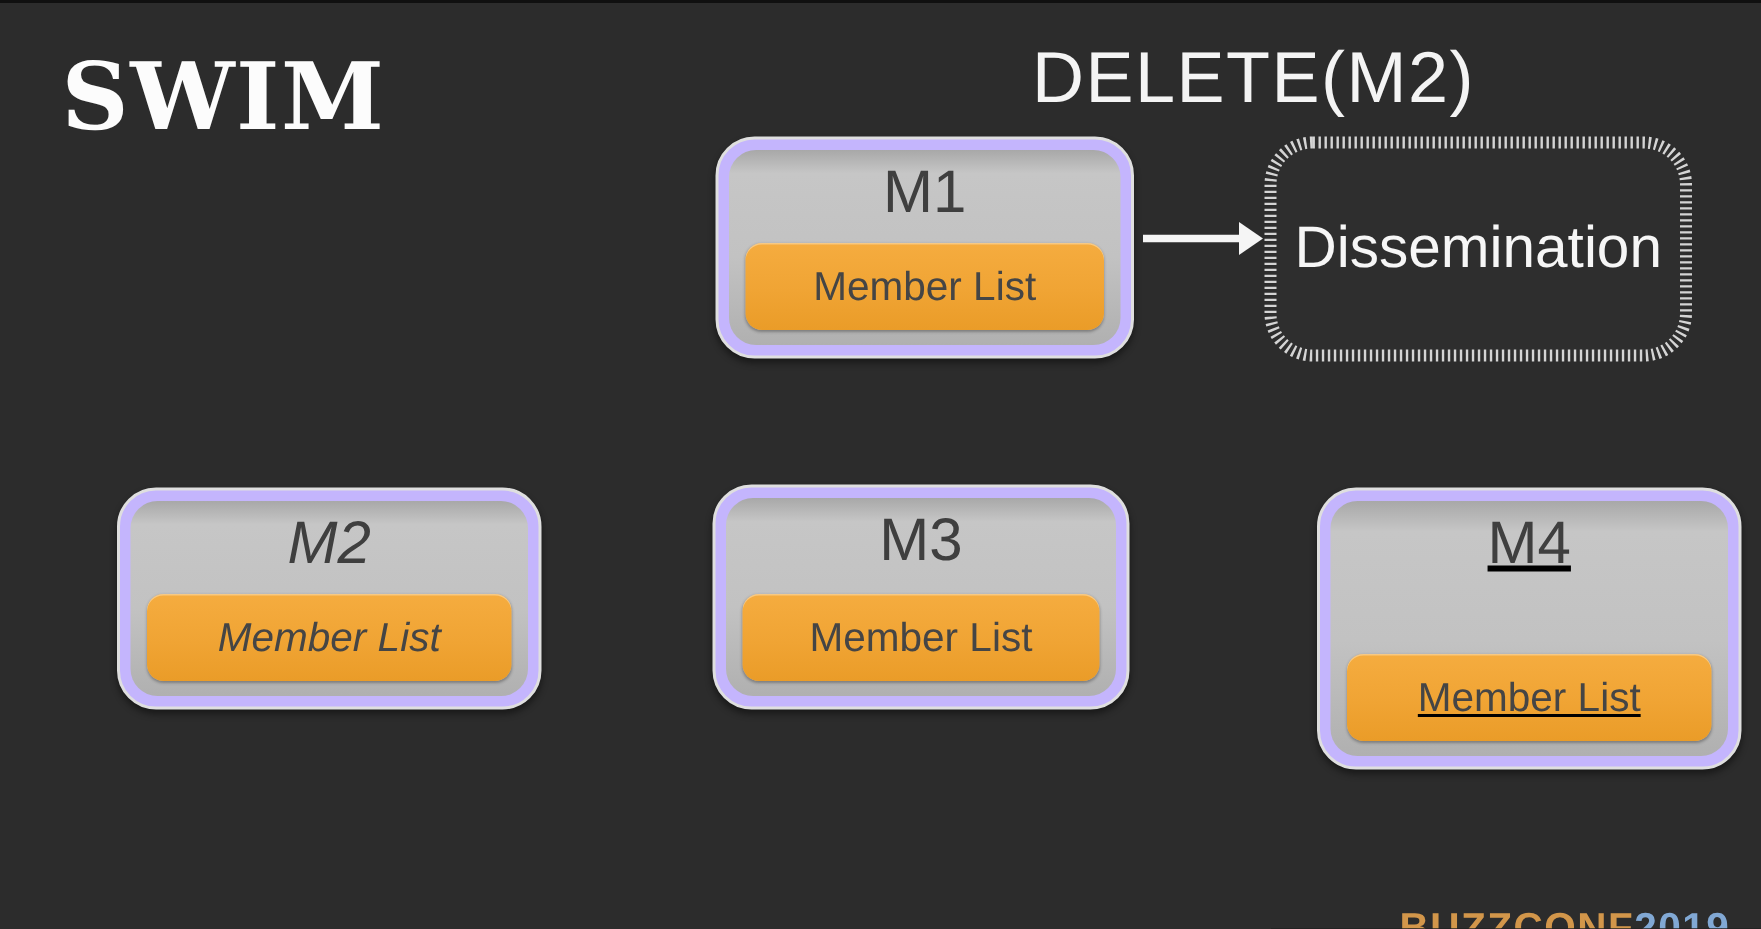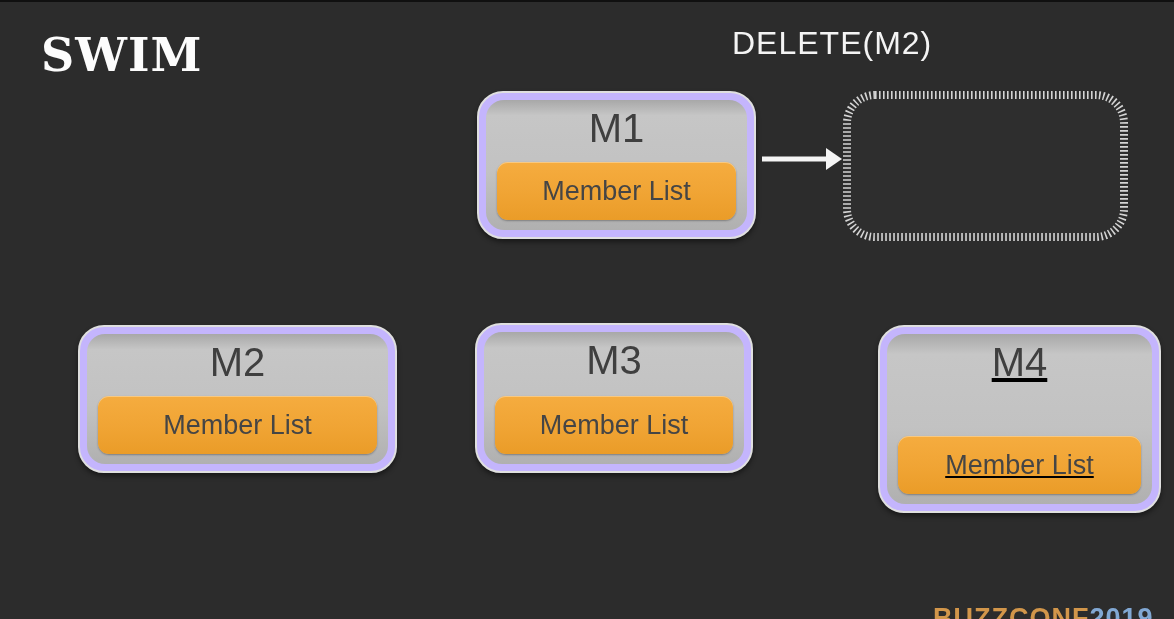--- a/index.html
+++ b/index.html
@@ -11,26 +11,26 @@
     overflow: hidden;
     font-family: "Liberation Sans", sans-serif;
   }
   .top-edge {
     position: absolute; left: 0; top: 0; width: 100%; height: 2px;
     background: #101010;
   }
   .slide-title {
     position: absolute; left: 41px; top: 28px;
     font-family: "DejaVu Serif", "Liberation Serif", serif;
-    font-weight: bold; font-size: 46px; color: #FCFCFC;
+    font-weight: bold; font-size: 62px; color: #FCFCFC;
     letter-spacing: 1px;
   }
   .event-label {
     position: absolute; left: 688px; top: 25px;
-    font-size: 32px; color: #F4F4F4; letter-spacing: 1px; margin-left: 44px;
+    font-size: 48px; color: #F4F4F4; letter-spacing: 1px;
   }
   
   .node {
     position: absolute; box-sizing: border-box;
     background: #c4b5fd;
     border: 2px solid #DFDFDF;
     border-radius: 26px;
     padding: 7px;
     box-shadow: 0 3px 5px rgba(0,0,0,0.45);
   }
@@ -102,24 +102,25 @@
   <svg class="arrow-svg" width="90" height="34" viewBox="0 0 90 34">
     <line x1="6" y1="17" x2="70" y2="17" stroke="#F5F5F5" stroke-width="5"></line>
     <polygon points="70,6 70,28 86,17" fill="#F5F5F5"></polygon>
   </svg>
 
   <div class="dissemination">
     <svg width="287" height="152" viewBox="0 0 287 152">
       <rect x="5" y="5" width="277" height="142" rx="28" ry="28" fill="#2E2E2E" stroke="#D4D4D4" stroke-width="8" stroke-dasharray="1.6 2.4"></rect>
     </svg>
     <div class="diss-text">
+      <span>Dissemination</span>
     </div>
   </div>
 
-  <div class="node" style="left:78px; top:325px; width:319px; height:148px;">
+  <div class="node" style="left:78px; top:325px; width:283px; height:148px;font-style:italic;">
     <div class="node-inner">
       <div class="node-title">M2</div>
       <div class="member-list">Member List</div>
     </div>
   </div>
 
   <div class="node" style="left:475px; top:323px; width:278px; height:150px;">
     <div class="node-inner">
       <div class="node-title">M3</div>
       <div class="member-list">Member List</div>

